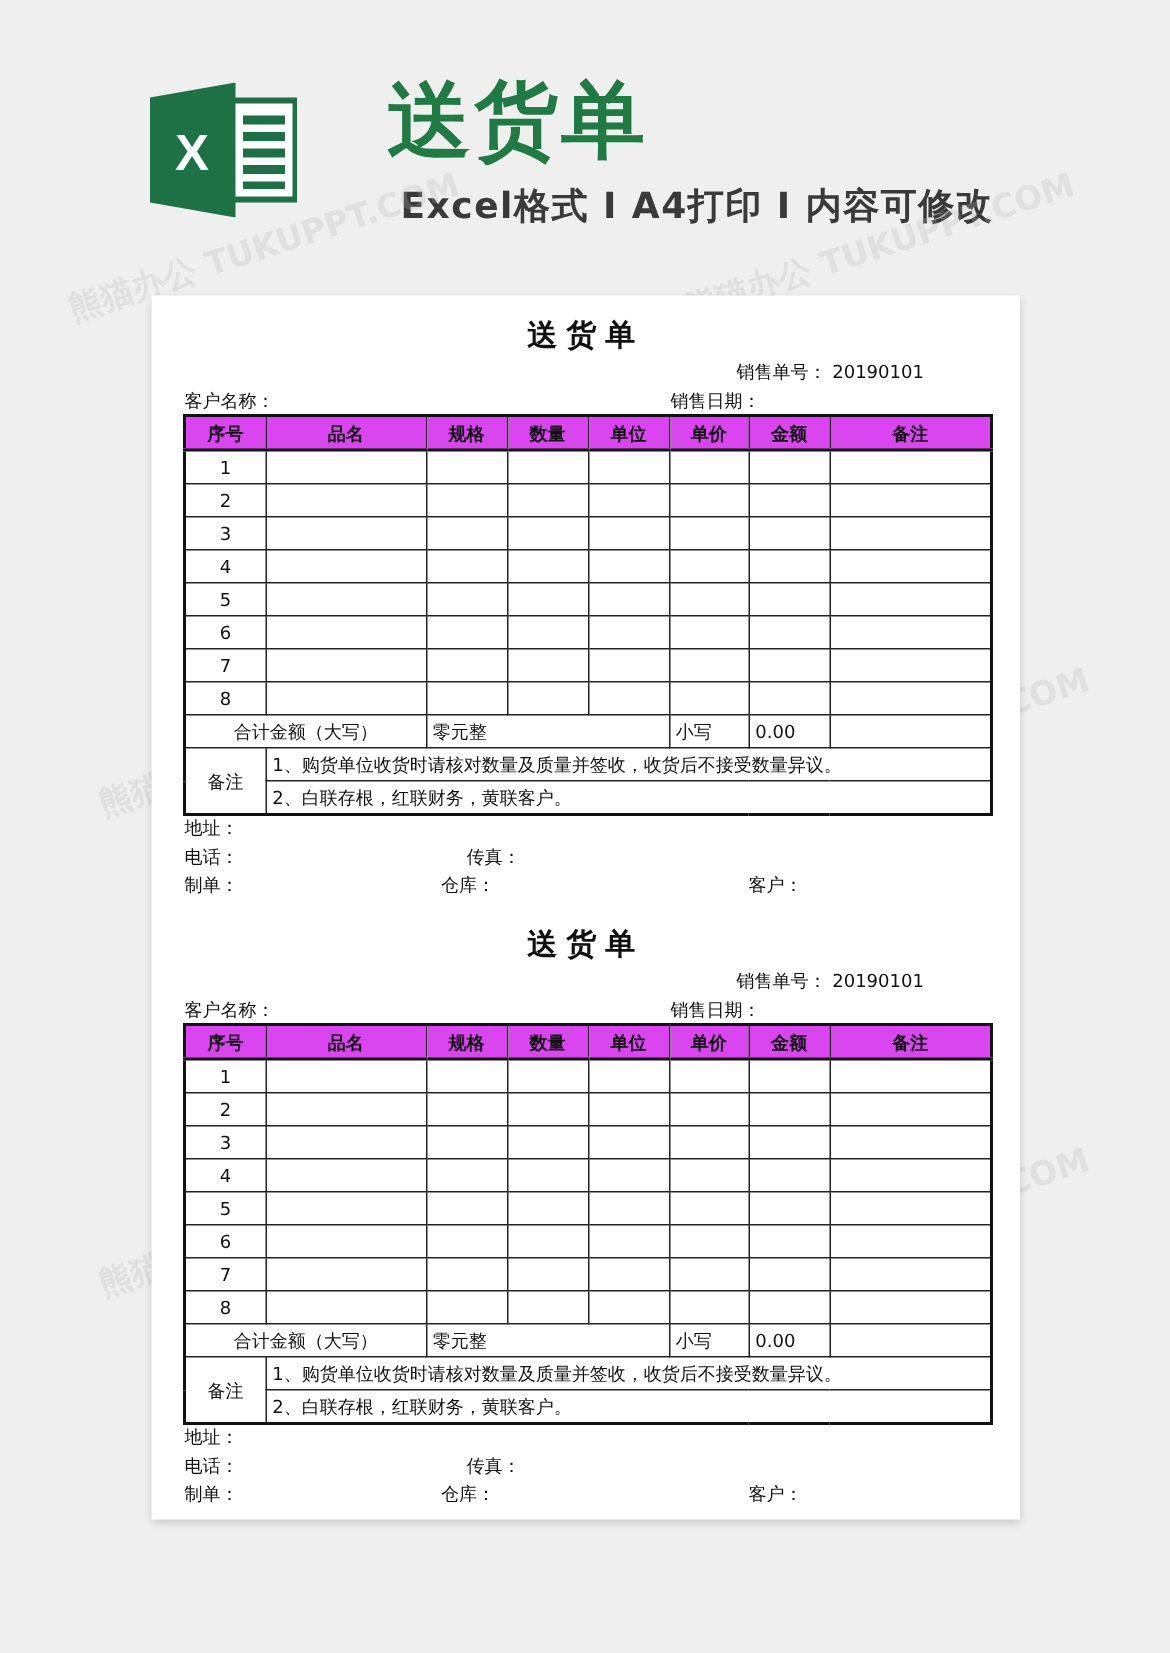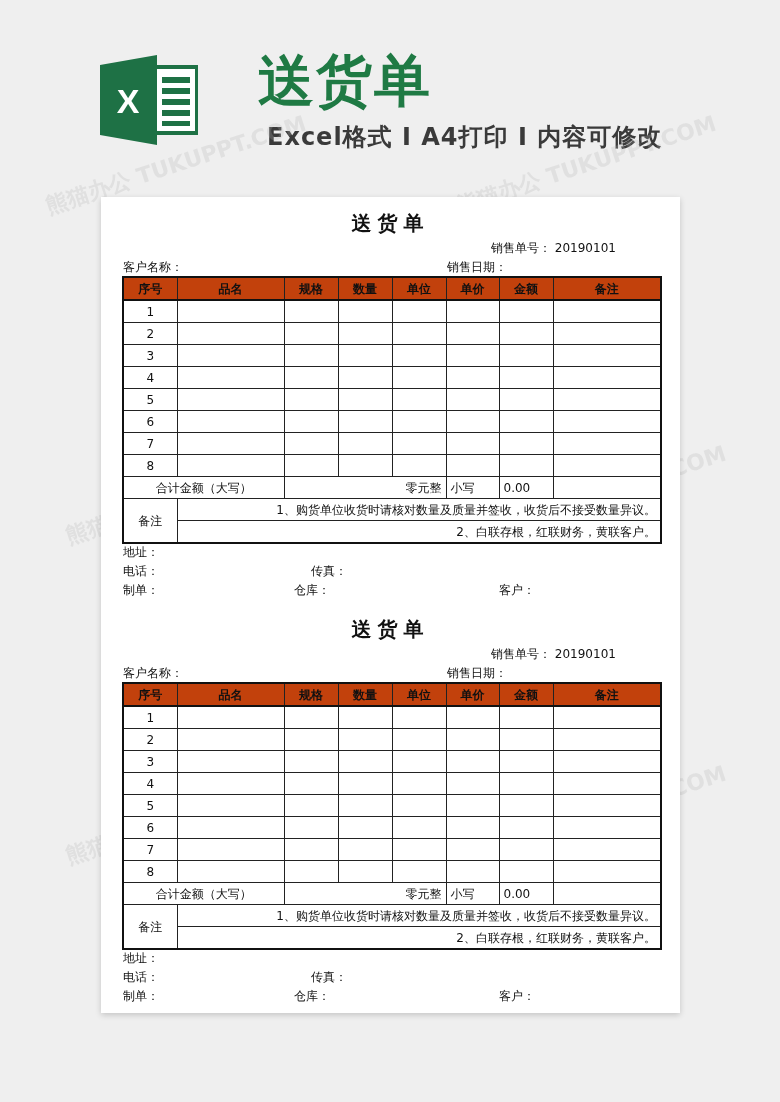--- a/index.html
+++ b/index.html
@@ -35,24 +35,24 @@
     .meta { position: absolute; font-size: 12px; line-height: 16px; white-space: nowrap; }
     table.grid {
       position: absolute; left: 21px; top: 79px; width: 538px;
       border-collapse: collapse; table-layout: fixed; font-size: 12px;
       border: 2px solid #111;
     }
     table.grid td, table.grid th {
       border: 1px solid #222; height: 21px; padding: 0 4px; line-height: 20px;
       white-space: nowrap; overflow: hidden;
     }
-    table.grid th { background: #c2410c; font-weight: bold; text-align: center; border-bottom: 2px solid #111; }
+    table.grid th { background: #d946ef; font-weight: bold; text-align: center; border-bottom: 2px solid #111; }
     td.c { text-align: center; }
     td.r { text-align: left; }
-    td.l { text-align: right; }
+    td.l { text-align: left; }
   </style>
 </head>
 <body>
 
 <div class="banner">
   <svg class="xl-icon" viewBox="0 0 98 90">
     <rect x="50" y="12" width="47" height="66" fill="#ffffff" stroke="#1e7145" stroke-width="4"></rect>
     <g fill="#1e7145">
       <rect x="62" y="22" width="28" height="6"></rect>
       <rect x="62" y="33" width="28" height="6"></rect>

